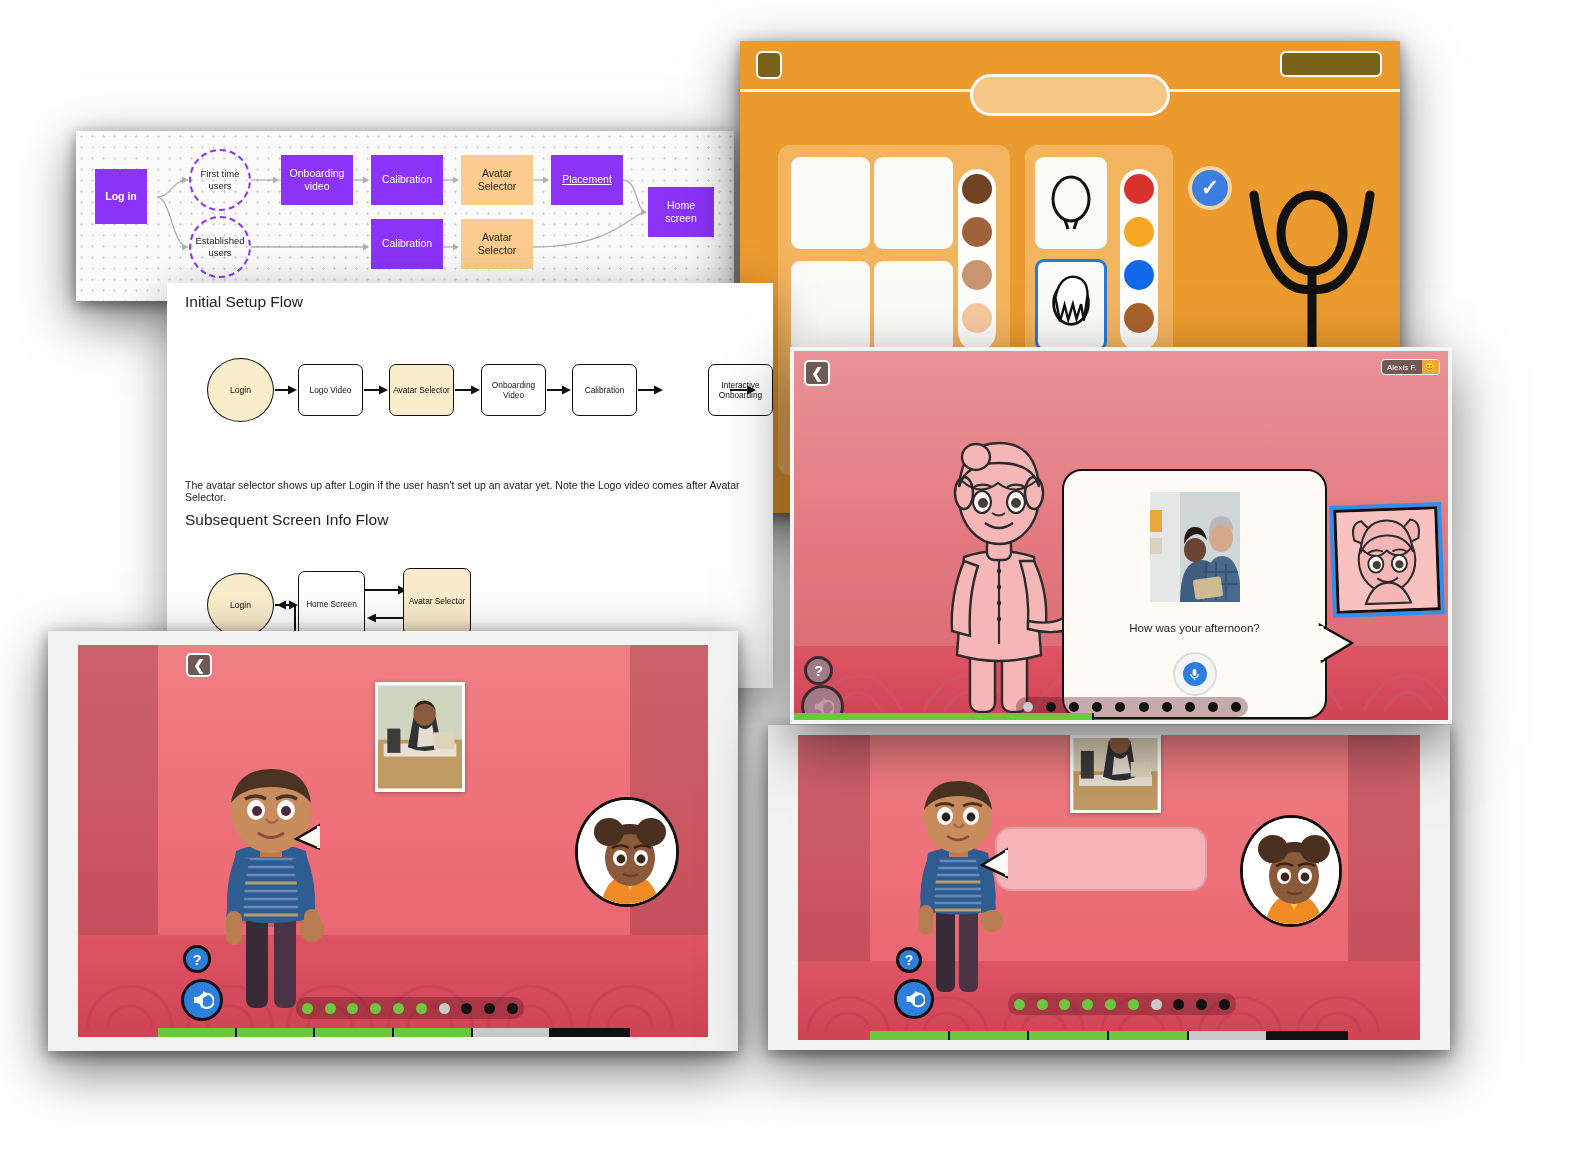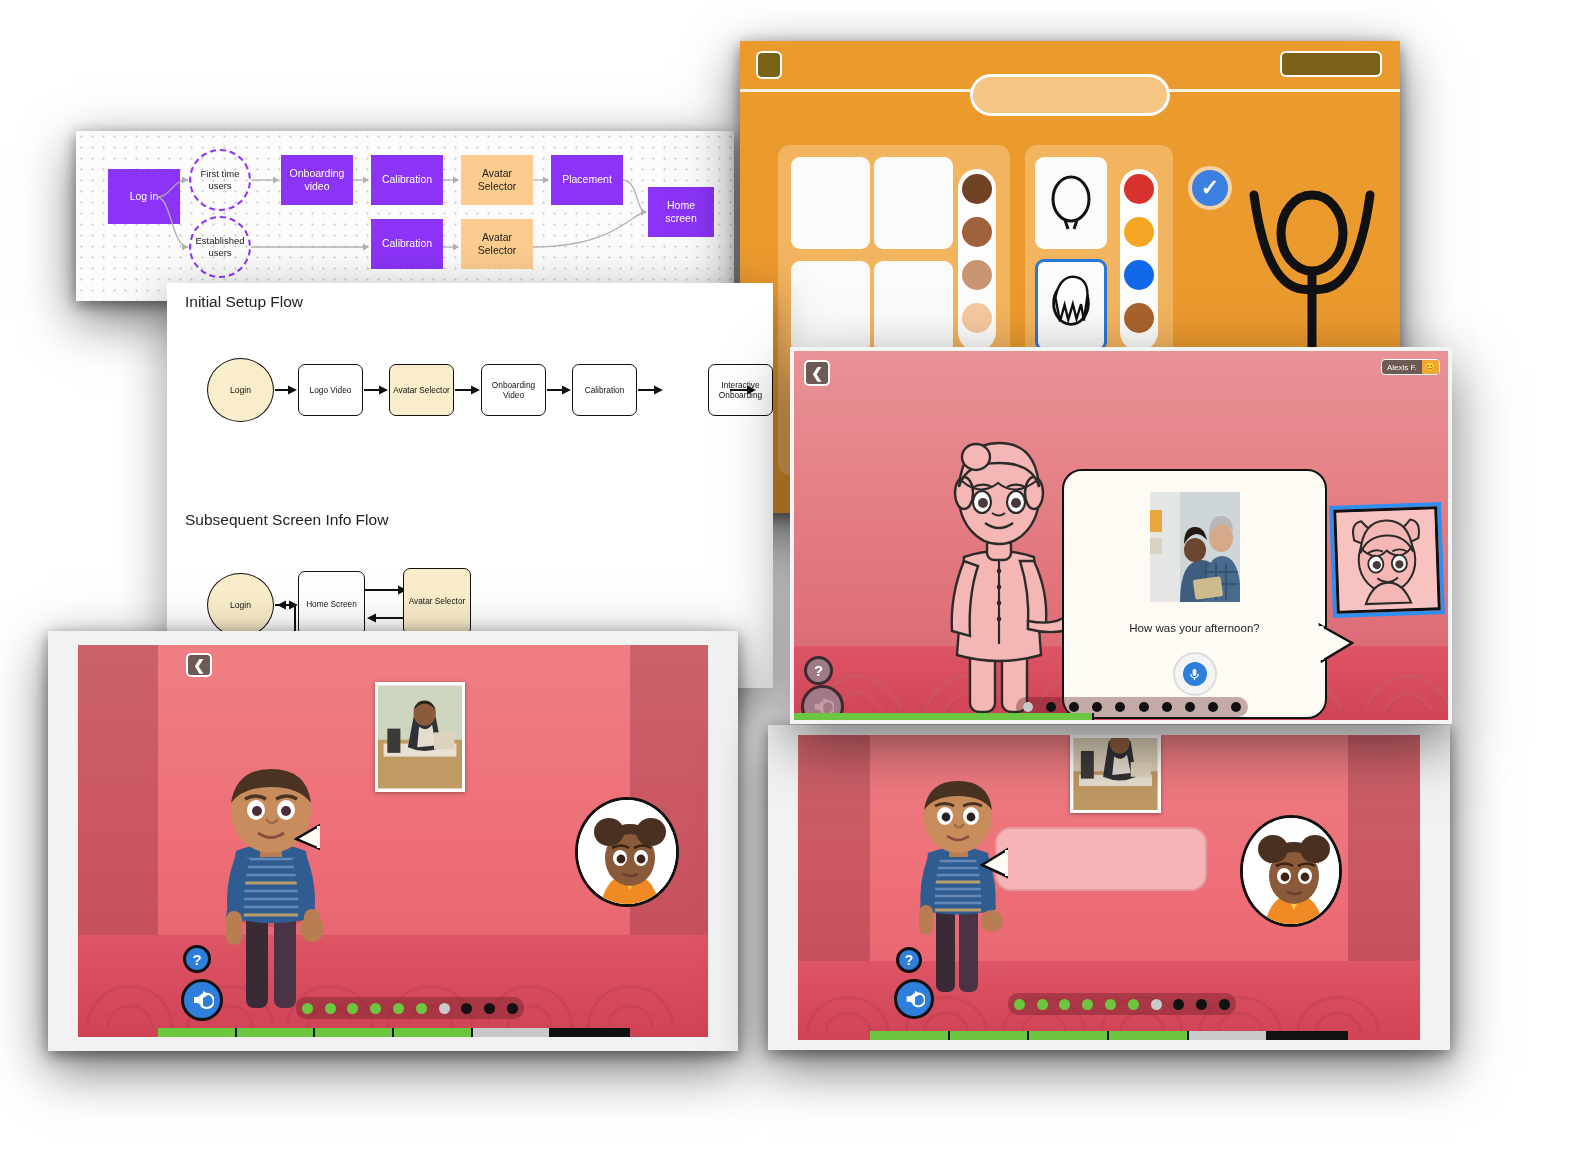--- a/index.html
+++ b/index.html
@@ -110,29 +110,29 @@
   .micbtn.ring{background:#f4f4f4;border:2px solid #dcdcdc;box-sizing:border-box;}
   .micbtn.ring > span{width:60%;height:60%;border-radius:50%;background:#2e7fdc;
      display:flex;align-items:center;justify-content:center;color:#fff;}
 </style>
 </head>
 <body>
 
 <div class="stage">
 
   <div class="card" id="flow-purple">
-    <div class="fbox purple" style="left:32px;top:38px;width:72px;height:55px;">Log in</div>
+    <div class="fbox purple" style="left:19px;top:38px;width:52px;height:55px;font-weight:bold;">Log in</div>
 
     <div class="fcirc" style="left:113px;top:18px;width:62px;height:62px;">First time users</div>
     <div class="fcirc" style="left:113px;top:85px;width:62px;height:62px;text-align:center;">Established users</div>
 
     <div class="fbox purple" style="left:205px;top:24px;width:72px;height:50px;">Onboarding video</div>
     <div class="fbox purple" style="left:295px;top:24px;width:72px;height:50px;">Calibration</div>
     <div class="fbox orange" style="left:385px;top:24px;width:72px;height:50px;">Avatar Selector</div>
-    <div class="fbox purple" style="left:475px;top:24px;width:72px;height:50px;">Placement</div>
+    <div class="fbox purple" style="left:475px;top:24px;width:72px;height:50px;text-decoration:underline;">Placement</div>
 
     <div class="fbox purple" style="left:295px;top:88px;width:72px;height:50px;">Calibration</div>
     <div class="fbox orange" style="left:385px;top:88px;width:72px;height:50px;">Avatar Selector</div>
 
     <div class="fbox purple" style="left:572px;top:56px;width:66px;height:50px;">Home screen</div>
 
     <svg width="658" height="170" style="position:absolute;left:0;top:0;pointer-events:none;">
       <g stroke="#b0b0b0" stroke-width="1.3" fill="none">
         <path d="M81 66 C95 66 96 49 112 49"></path>
           <path d="M81 66 C95 66 96 116 112 116"></path>
@@ -253,20 +253,21 @@
         <path d="M236 335 H206"></path>
       </g>
       <g fill="#111">
         <polygon points="110,322 119,317.5 119,326.5"></polygon>
         <polygon points="131,322 122,317.5 122,326.5"></polygon>
         <polygon points="240,307 231,302.5 231,311.5"></polygon>
         <polygon points="200,335 209,330.5 209,339.5"></polygon>
       </g>
     </svg>
 
+    <div class="doc-p" style="position:absolute;left:18px;top:196px;width:570px;">The avatar selector shows up after Login if the user hasn't set up an avatar yet. Note the Logo video comes after Avatar Selector.</div>
 
     <div class="doc-h" style="position:absolute;left:18px;top:228px;">Subsequent Screen Info Flow</div>
 
     <div class="n-oval" style="left:40px;top:290px;width:67px;height:64px;">Login</div>
     <div class="n-rect" style="left:131px;top:288px;width:67px;height:66px;">Home Screen</div>
     <div class="n-rect cream" style="left:236px;top:285px;width:68px;height:67px;">Avatar Selector</div>
   </div>
 
   <div class="card" id="pink-left">
     <div class="inner">

